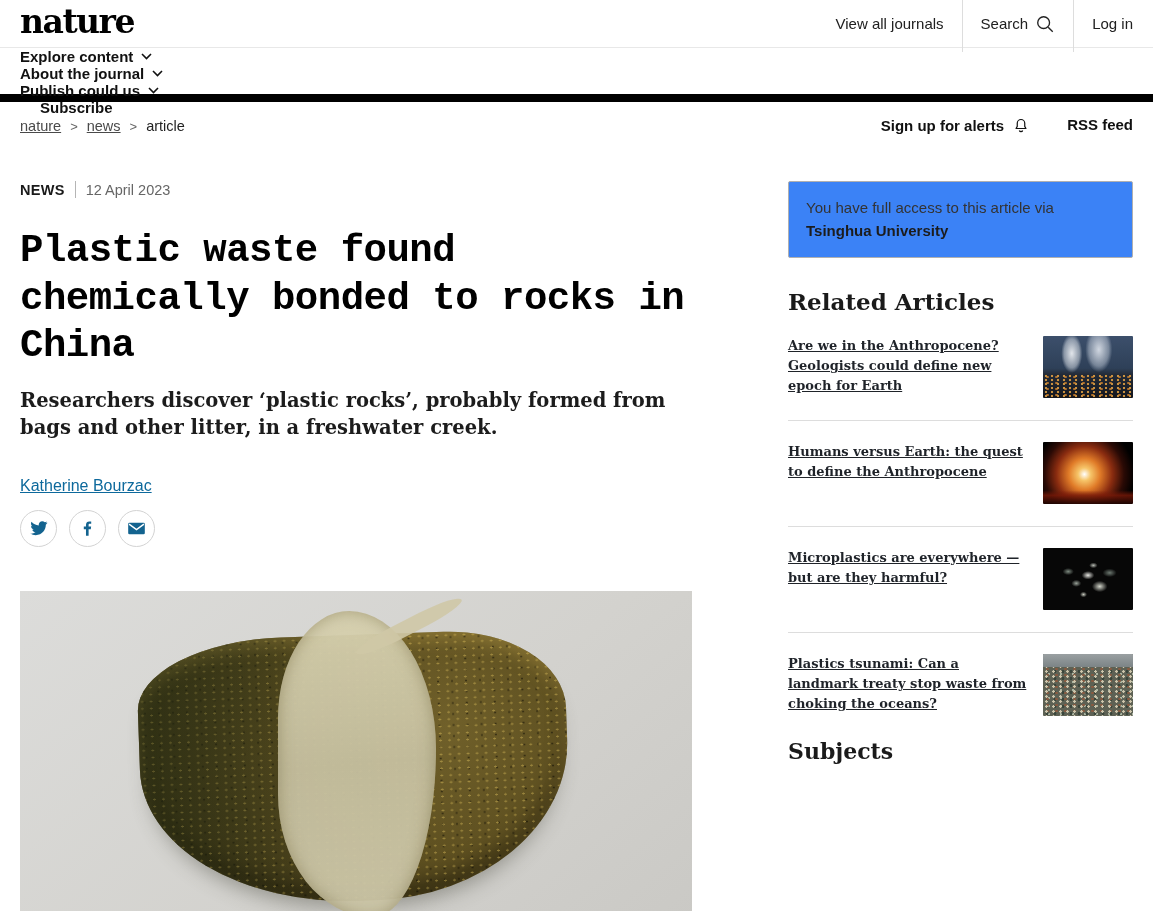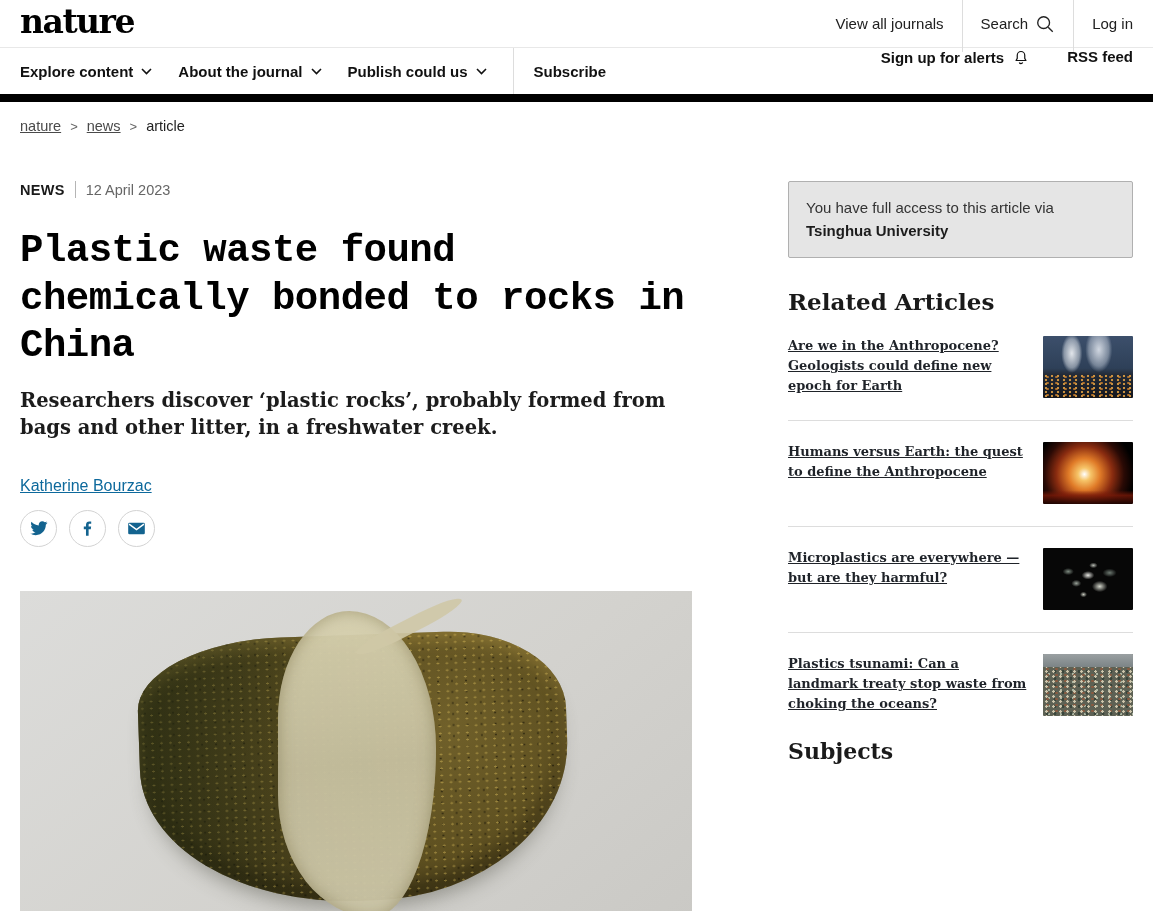--- a/index.html
+++ b/index.html
@@ -9,21 +9,21 @@
 
   
   .header-top { height:48px; display:flex; align-items:center; padding:0 20px; border-bottom:1px solid #e8e8e8; }
   .logo { font-family:"DejaVu Serif","Liberation Serif",serif; font-weight:700; font-size:33px;
     letter-spacing:-1.5px; color:#000; line-height:1; padding-bottom:4px; cursor:pointer; }
   .header-top-right { margin-left:auto; display:flex; align-items:stretch; height:56px; }
   .top-link { display:flex; align-items:center; gap:7px; padding:0 18px; font-size:15px; color:#202020; cursor:pointer; }
   .top-link:last-child { padding-right:0; }
   .vdiv { width:1px; background:#ddd; }
 
-  .header-nav { height:46px; display:flex; align-items:stretch; padding:0 20px; }
+  .header-nav { height:46px; display:flex; align-items:stretch; padding:0 20px;flex-direction:column; }
   .nav-item { display:flex; align-items:center; gap:8px; font-size:15px; font-weight:700; color:#111;
     padding-right:26px; cursor:pointer; }
   .nav-item.after-div { padding-left:20px; }
   .nav-right { margin-left:auto; display:flex; align-items:flex-start; }
   .nav-right .nav-item { padding-right:18px; }
   .nav-right .nav-item:last-child { padding-right:0; padding-left:18px; }
   .black-bar { height:8px; background:#000; }
 
   
   .content { padding:0 20px; position:relative; }
@@ -69,21 +69,21 @@
   .rock-shade { position:absolute; inset:0; border-radius:inherit;
     background:linear-gradient(100deg, rgba(45,52,22,.55) 0%, transparent 55%); }
   .plastic { position:absolute; left:258px; top:20px; width:158px; height:306px; opacity:.95;
     border-radius:45% 55% 40% 60% / 35% 45% 55% 40%;
     background:linear-gradient(175deg,#d8d2b0 0%,#c6c0a0 50%,#cec8a9 100%);
     box-shadow:inset 0 0 16px rgba(120,110,70,.55); filter:blur(.5px); }
   .plastic-tail { position:absolute; left:330px; top:28px; width:118px; height:15px; transform:rotate(-27deg);
     background:#cfc8a6; border-radius:45%/60%; opacity:.9; }
 
   
-  .access-box { border:1px solid #b0b0b0; border-radius:2px; background:#e5e5e5; padding:15px 17px;
+  .access-box { border:1px solid #b0b0b0; border-radius:2px; background:#3b82f6; padding:15px 17px;
     font-size:15px; line-height:1.5; color:#333; }
   .access-box strong { color:#1c1c1c; }
 
   .side-heading { font-family:"DejaVu Serif","Liberation Serif",serif; font-weight:700; color:#1a1a1a; }
   .related-heading { font-size:23px; margin-top:30px; }
   .related-item { display:flex; padding:21px 0 22px; border-bottom:1px solid #ddd; cursor:pointer; }
   .related-item.last { border-bottom:none; }
   .related-title { flex:1; padding-right:16px; font-family:"DejaVu Serif","Liberation Serif",serif;
     font-weight:700; font-size:13px; line-height:1.55; color:#1f2329; text-decoration:underline; }
   .thumb { width:90px; height:62px; flex:none; border-radius:1px; position:relative; overflow:hidden; }

